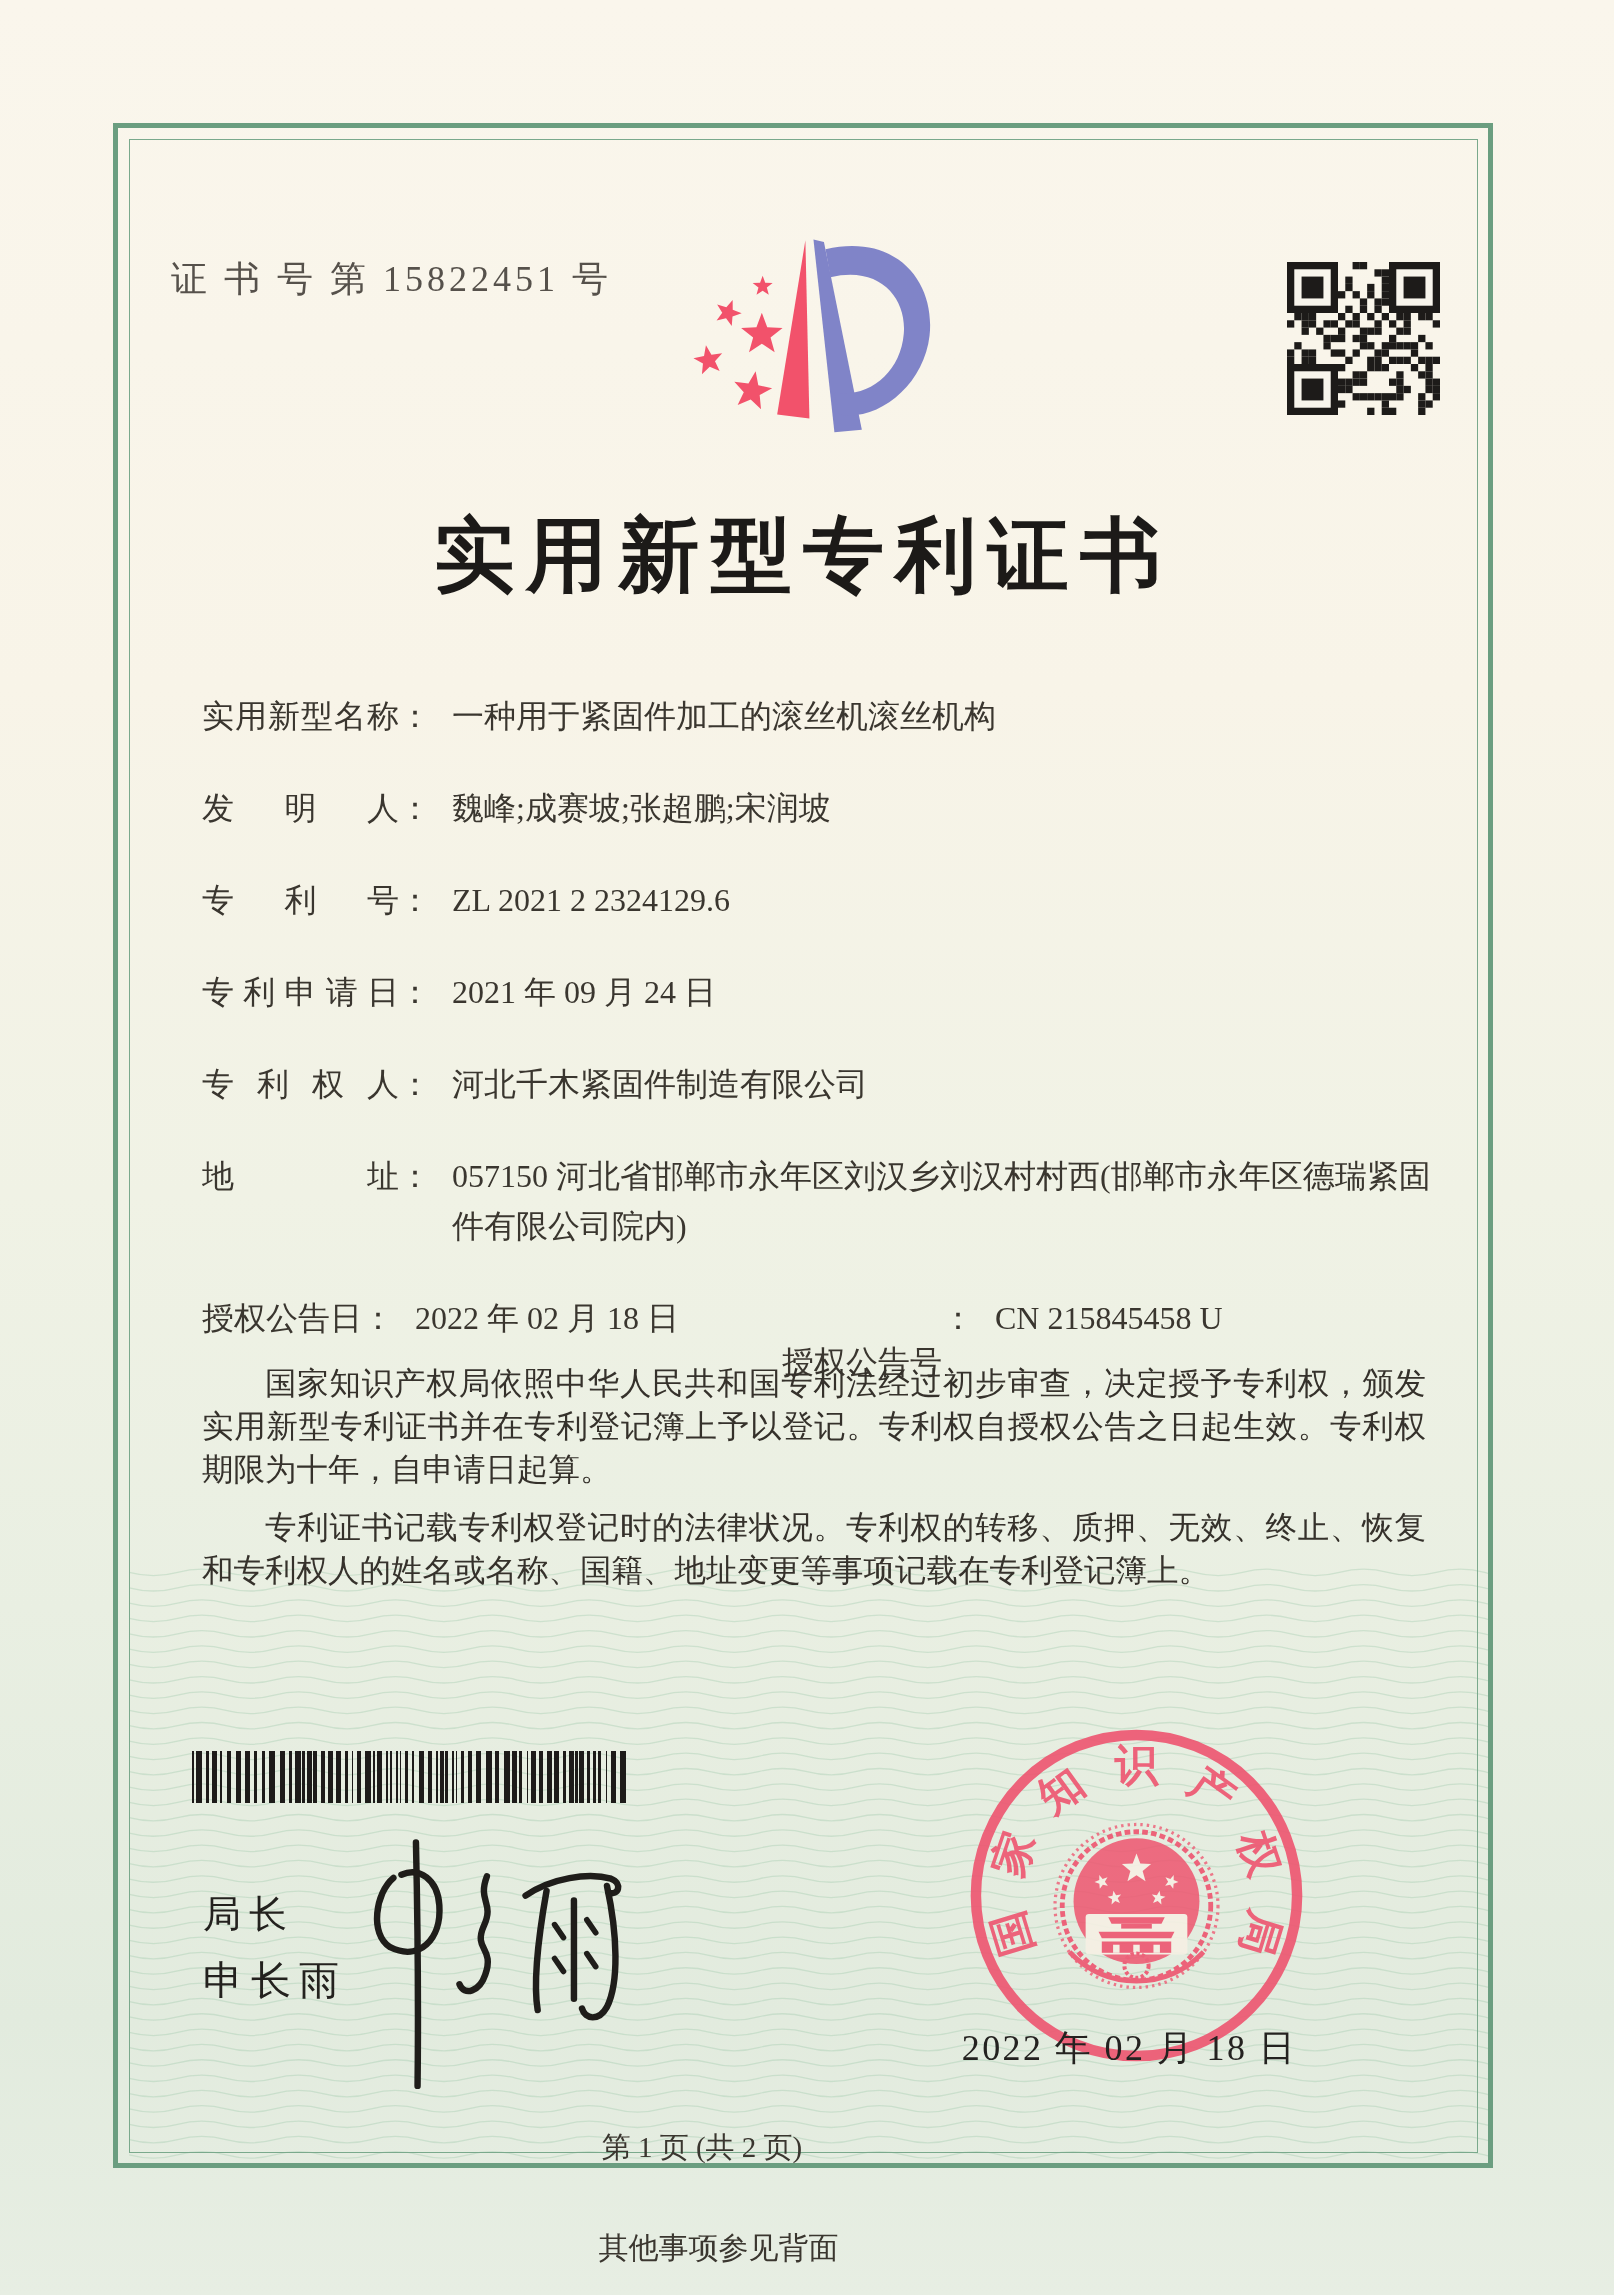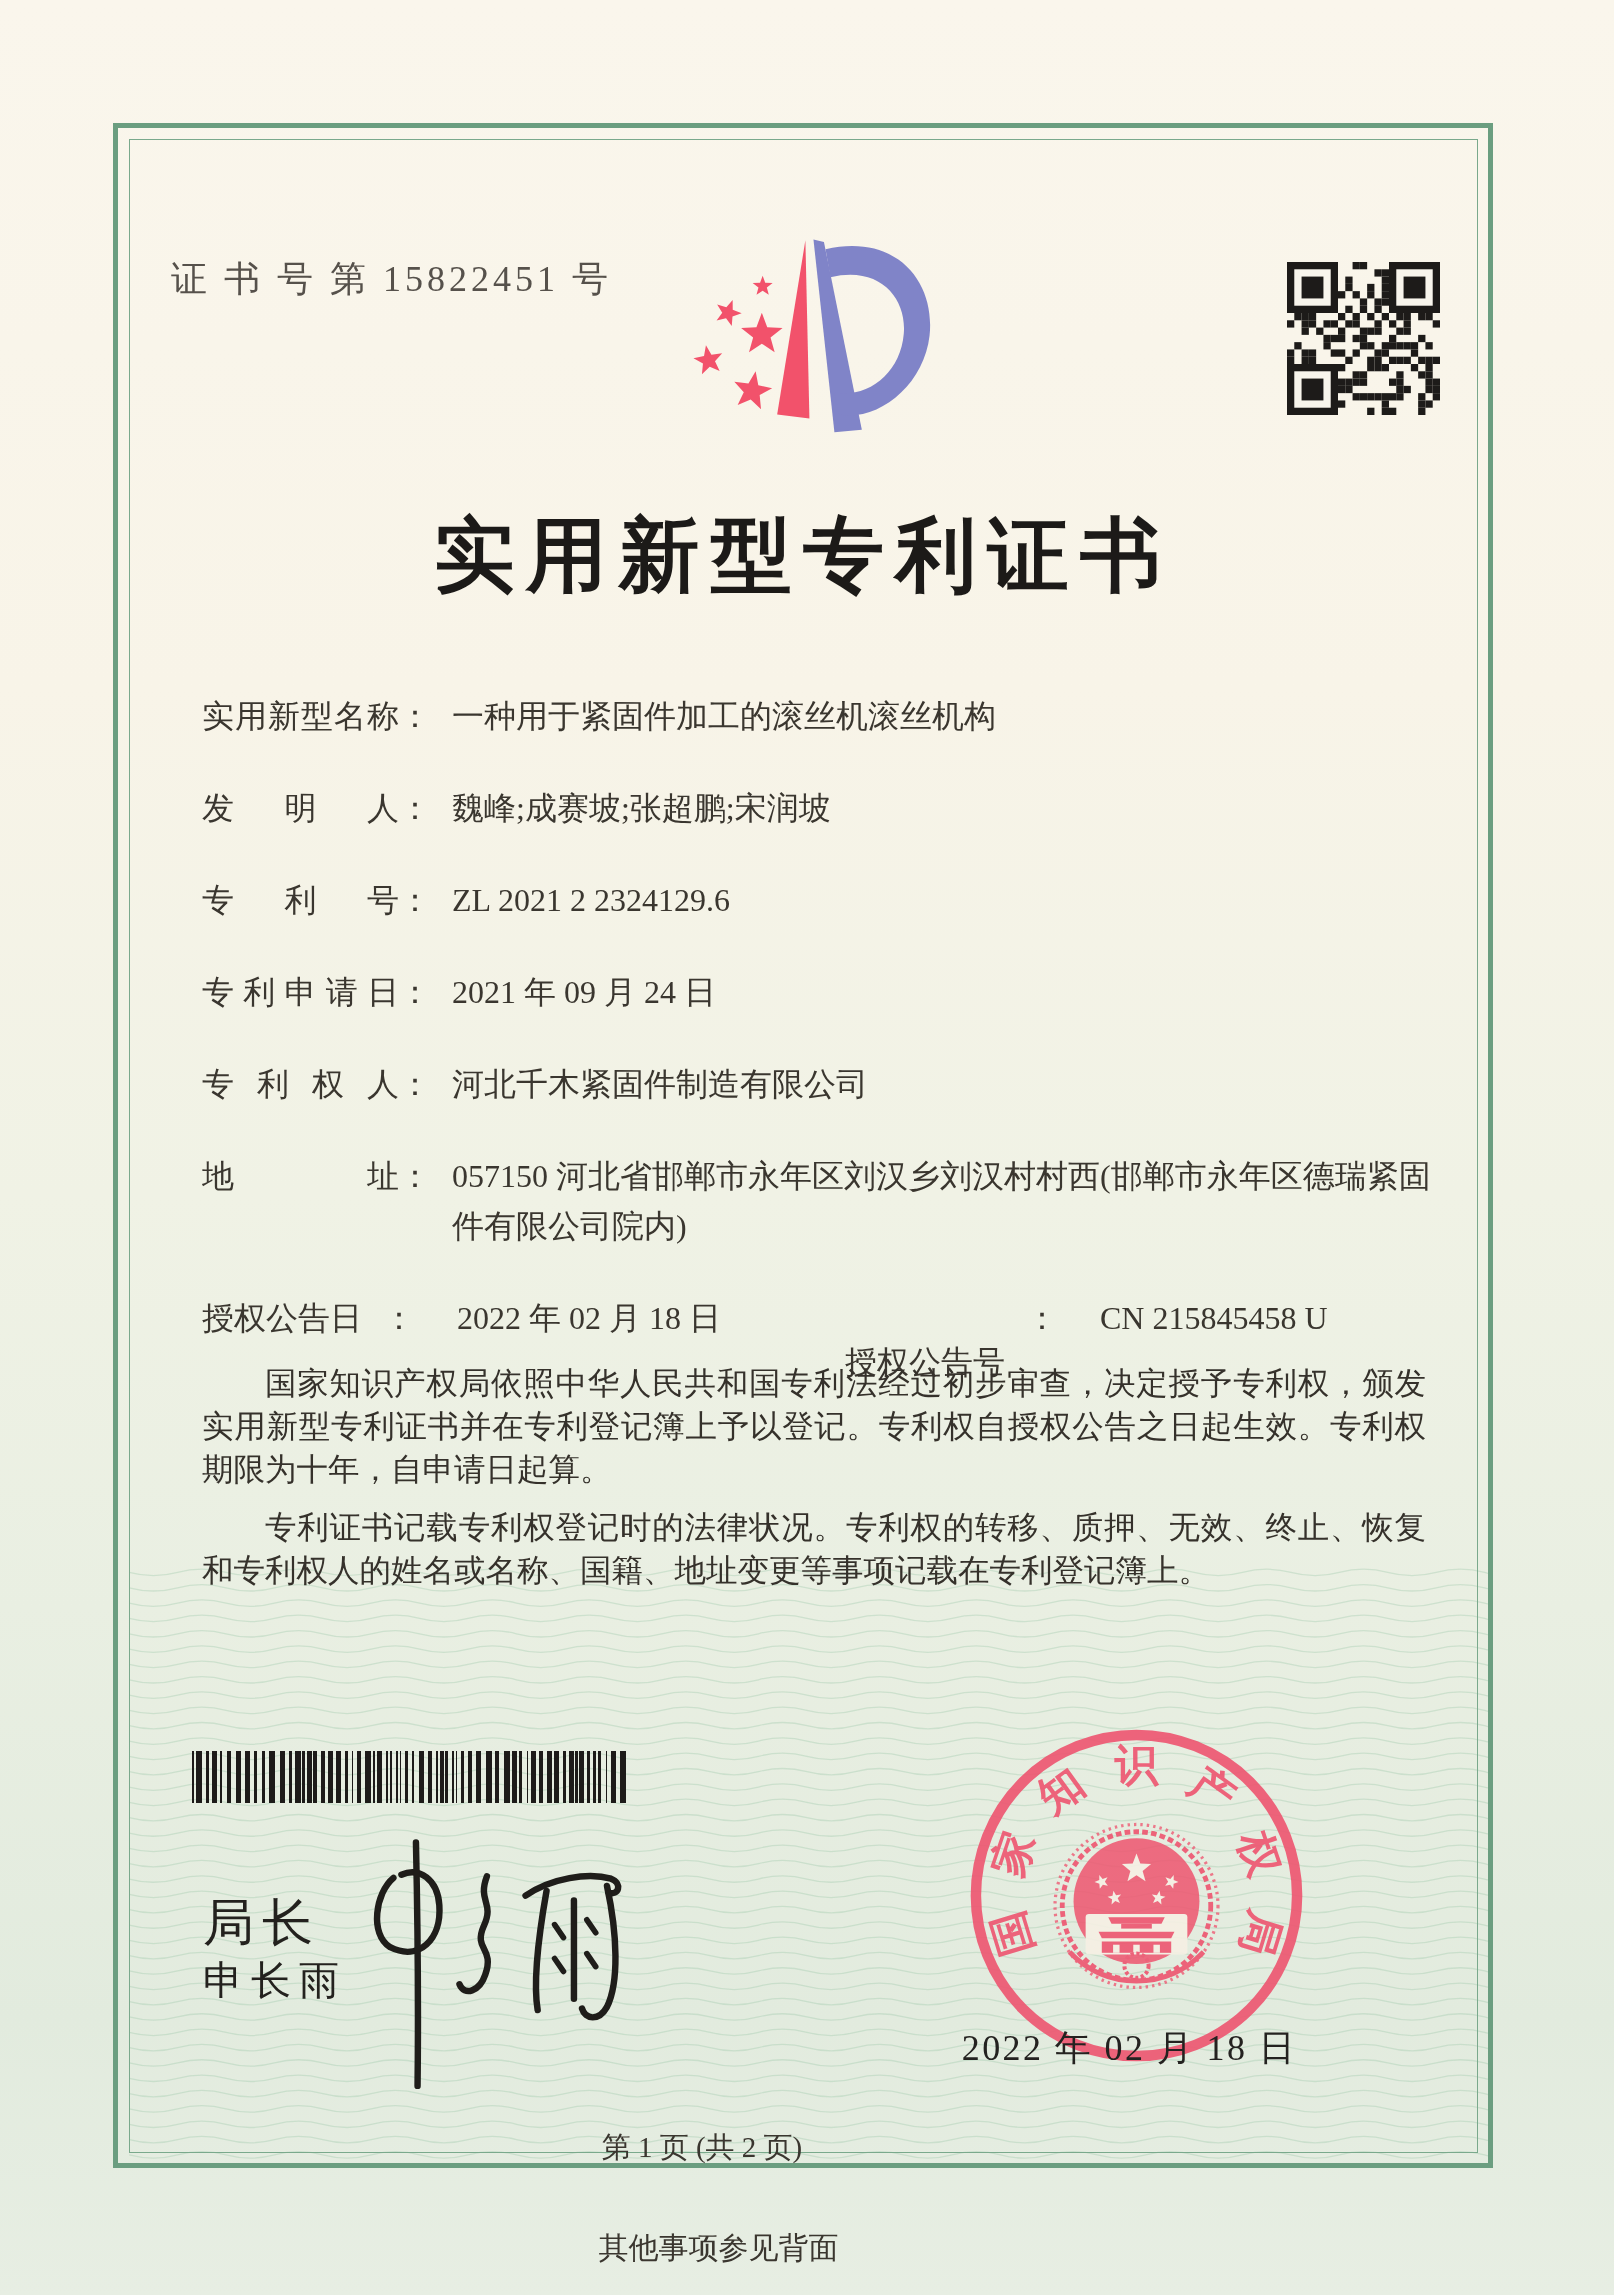--- a/index.html
+++ b/index.html
@@ -15,28 +15,28 @@
   .cert-number{position:absolute;left:171px;top:255px;font-size:36px;letter-spacing:4px;color:#56514b;}
   .logo{position:absolute;left:682px;top:228px;}
   .qr{position:absolute;left:1287px;top:262px;}
   .title{position:absolute;left:113px;top:502px;width:1380px;text-align:center;
         font-size:81px;font-weight:bold;color:#1c1a18;letter-spacing:11.3px;}
   .fields{position:absolute;left:202px;top:691px;width:1235px;font-size:32px;color:#3a362f;}
   .frow{display:flex;margin-bottom:42px;line-height:50px;}
   .flabel{display:inline-block;width:197px;text-align:justify;text-align-last:justify;flex:none;}
   .fcolon{flex:none;margin-right:21px;}
   .fvalue{flex:1;}
-  .grow{display:flex;margin-top:1.6px;line-height:50px;gap:21px;}
+  .grow{display:flex;margin-top:1.6px;line-height:50px;}
   .g2{margin-left:103px;margin-top:44px;}
   .paras{position:absolute;left:202px;top:1362px;width:1224px;font-size:31.5px;line-height:43px;
         color:#35312b;text-align:justify;}
   .paras p{margin:0 0 14.5px 0;text-indent:2em;}
   .barcode{position:absolute;left:192px;top:1751px;height:52px;font-size:0;white-space:nowrap;}
   .barcode i{display:inline-block;height:52px;background:#1d1b19;}
-  .commissioner-title{position:absolute;left:203px;top:1889px;font-size:51px;color:#23211e;
+  .commissioner-title{position:absolute;left:203px;top:1889px;font-size:38px;color:#23211e;
         font-family:"Liberation Sans","DejaVu Sans",sans-serif;letter-spacing:8px;font-weight:500;}
   .commissioner-name{position:absolute;left:203px;top:1953px;font-size:40px;color:#23211e;
         font-family:"Liberation Sans","DejaVu Sans",sans-serif;letter-spacing:8px;font-weight:500;}
   .signature{position:absolute;left:343px;top:1836px;z-index:3;}
   .seal{position:absolute;left:963px;top:1722px;z-index:3;opacity:.9;}
   .seal-date{position:absolute;left:952px;top:2024px;width:355px;text-align:center;z-index:4;
         font-size:36px;color:#242220;letter-spacing:2.4px;}
   .page-number{position:absolute;left:113px;top:2128px;width:1178px;text-align:center;
         font-size:29px;color:#3a362f;z-index:2;}
   .back-note{position:absolute;left:113px;top:2228px;width:1211px;text-align:center;

